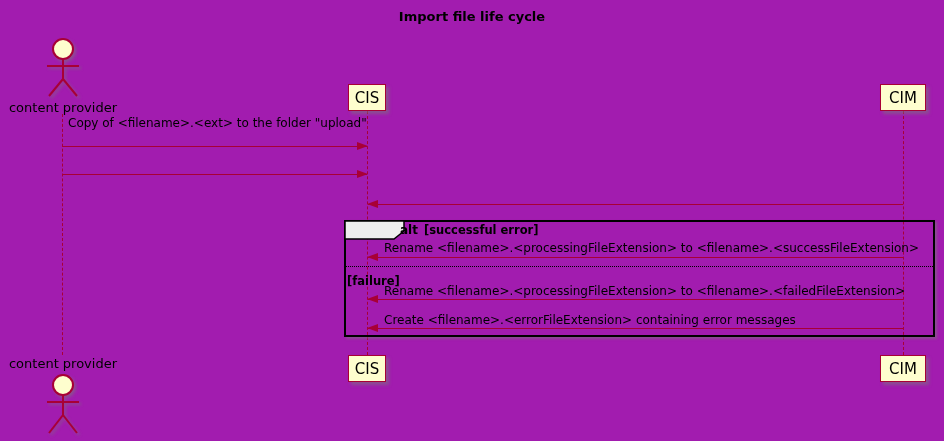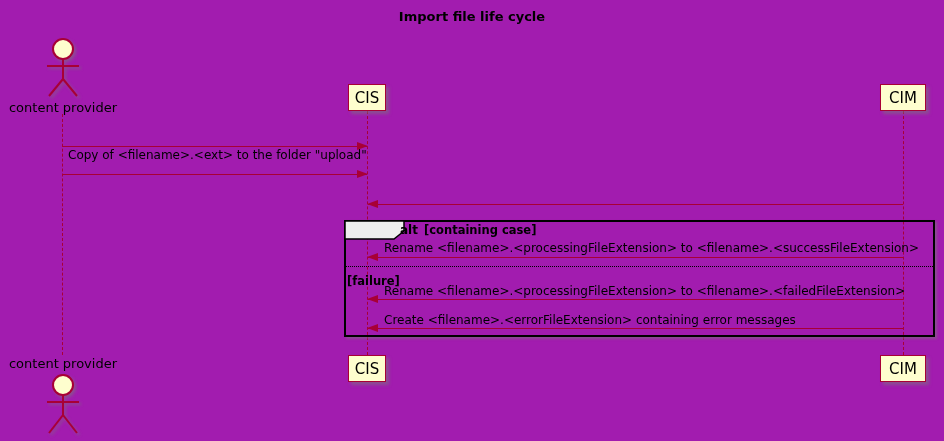--- a/index.html
+++ b/index.html
@@ -71,33 +71,33 @@
     <line x1="22" y1="22" x2="22" y2="42" stroke="#A80036" stroke-width="2"></line>
     <line x1="6" y1="29" x2="38" y2="29" stroke="#A80036" stroke-width="2"></line>
     <line x1="22" y1="42" x2="8" y2="59" stroke="#A80036" stroke-width="2"></line>
     <line x1="22" y1="42" x2="36" y2="59" stroke="#A80036" stroke-width="2"></line>
   </svg>
   <div class="actor-label" style="left:7px;top:100px;width:112px;">content provider</div>
 
   <div class="pbox" style="left:348px;top:84px;width:38px;height:27px;">CIS</div>
   <div class="pbox" style="left:880px;top:84px;width:46px;height:27px;">CIM</div>
 
-  <div class="msg-text" style="left:68px;top:148px;">Copy of &lt;filename&gt;.&lt;ext&gt; to the folder "upload"</div>
+  <div class="msg-text" style="left:68px;top:116px;">Copy of &lt;filename&gt;.&lt;ext&gt; to the folder "upload"</div>
   <div class="msg-line head-right" style="left:62px;top:146px;width:305px;"></div>
 
   <div class="msg-line head-right" style="left:62px;top:174px;width:305px;"></div>
 
   <div class="msg-line head-left" style="left:368px;top:204px;width:535px;"></div>
 
   <div class="alt-frame" style="left:344px;top:220px;width:591px;height:117px;"></div>
   <svg class="alt-pentagon" style="left:345px;top:221px;" width="60" height="19" viewBox="0 0 60 19">
     <path d="M0,0 H59 V10 L49,18 H0 Z" fill="#EEEEEE" stroke="#000000" stroke-width="1.5"></path>
   </svg>
   <div class="alt-operator" style="left:356px;top:223px;margin-left:44px;">alt</div>
-  <div class="alt-guard" style="left:424px;top:223px;">[containing case]</div>
+  <div class="alt-guard" style="left:424px;top:223px;">[successful error]</div>
 
   <div class="msg-text" style="left:384px;top:241px;">Rename &lt;filename&gt;.&lt;processingFileExtension&gt; to &lt;filename&gt;.&lt;successFileExtension&gt;</div>
   <div class="msg-line head-left" style="left:368px;top:257px;width:535px;"></div>
 
   <div class="alt-divider" style="left:346px;top:266px;width:587px;"></div>
   <div class="alt-guard" style="left:347px;top:274px;text-align:center;">[failure]</div>
 
   <div class="msg-text" style="left:384px;top:284px;">Rename &lt;filename&gt;.&lt;processingFileExtension&gt; to &lt;filename&gt;.&lt;failedFileExtension&gt;</div>
   <div class="msg-line head-left" style="left:368px;top:299px;width:535px;"></div>
 

